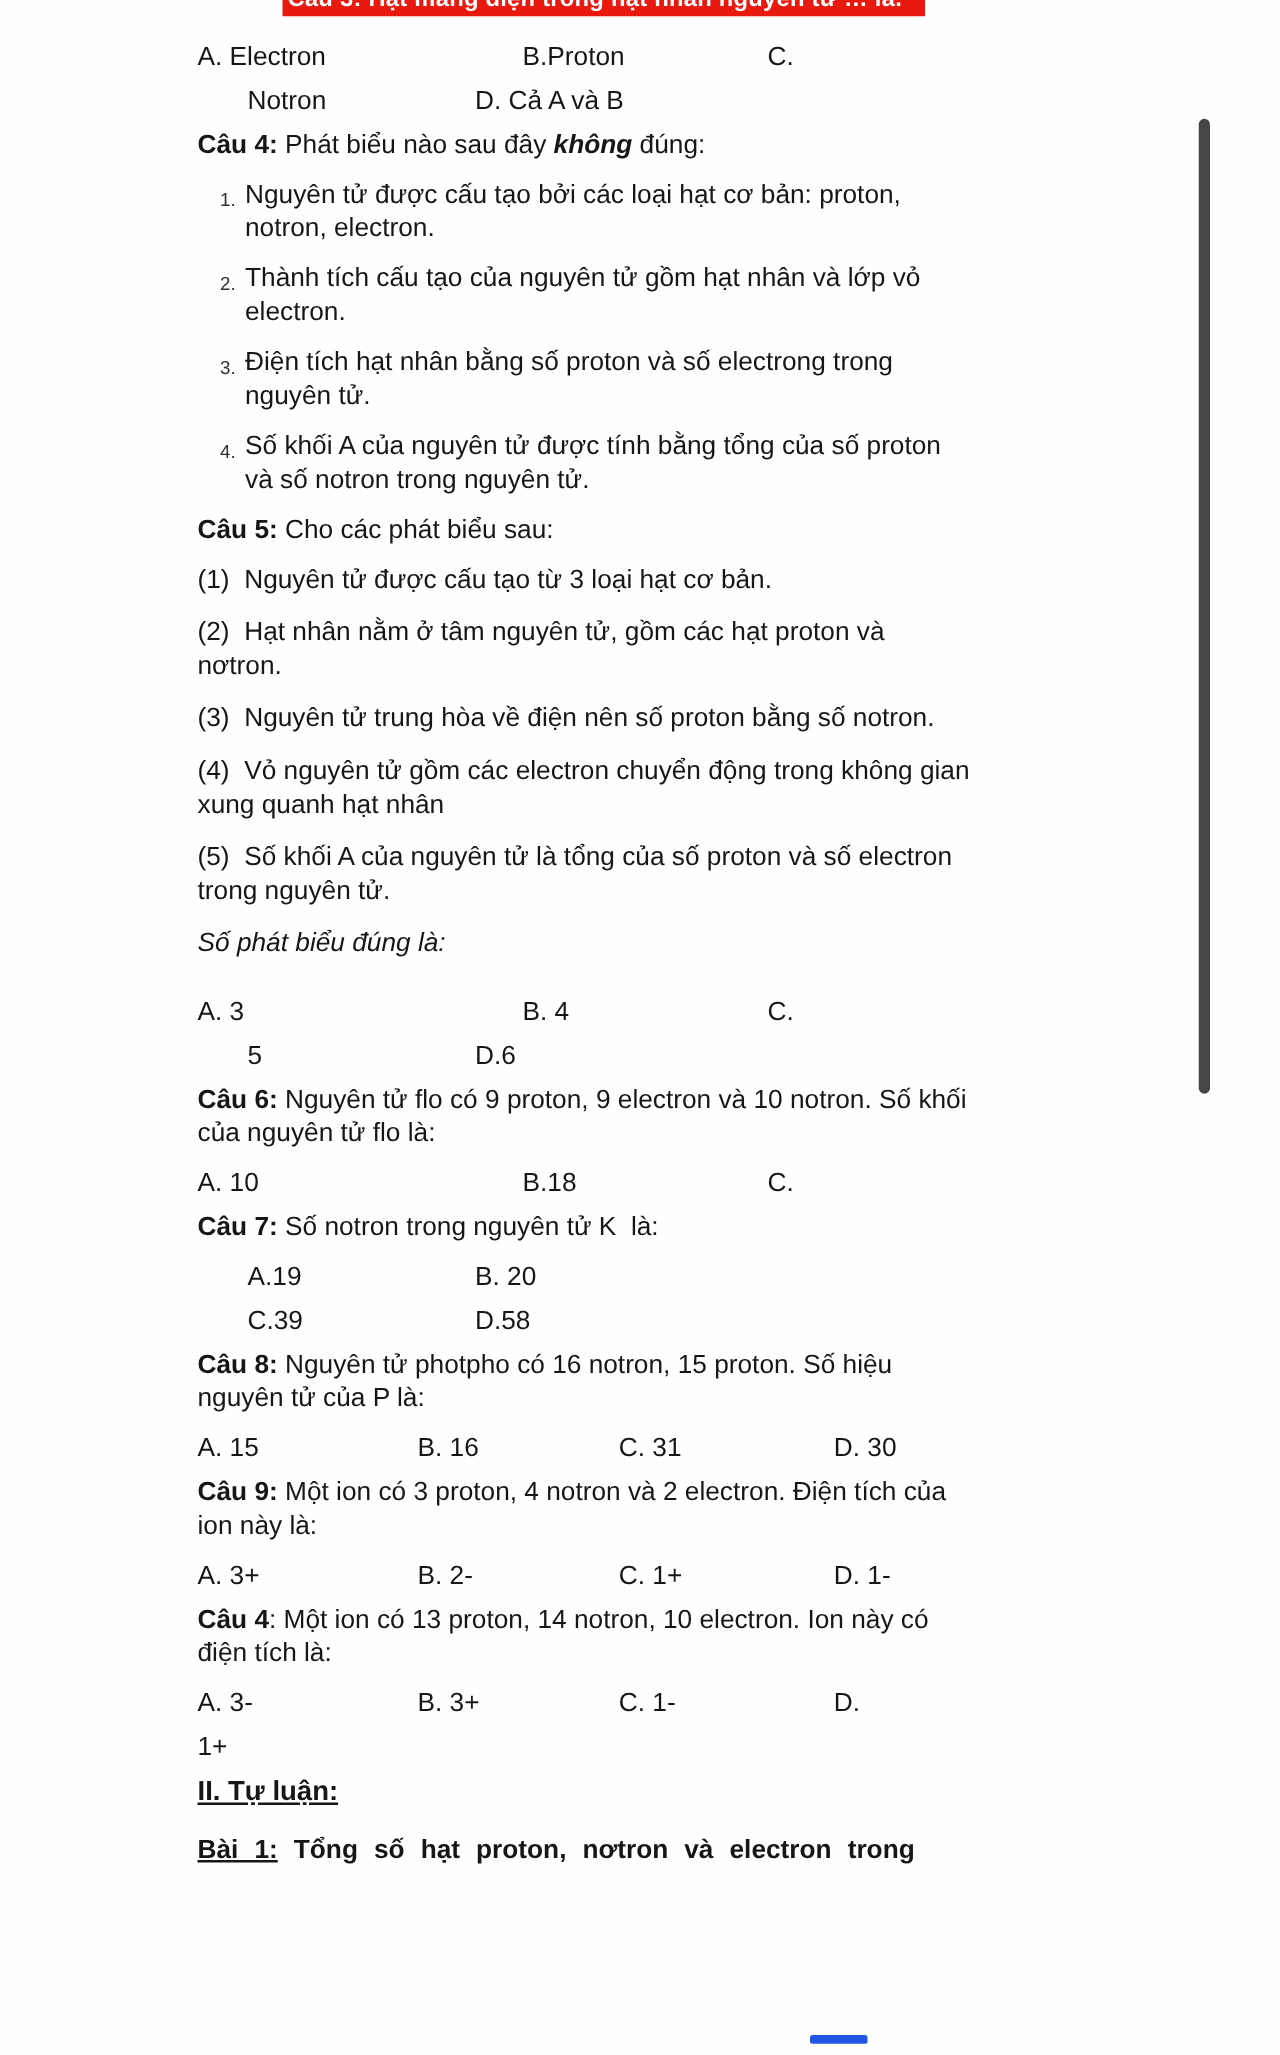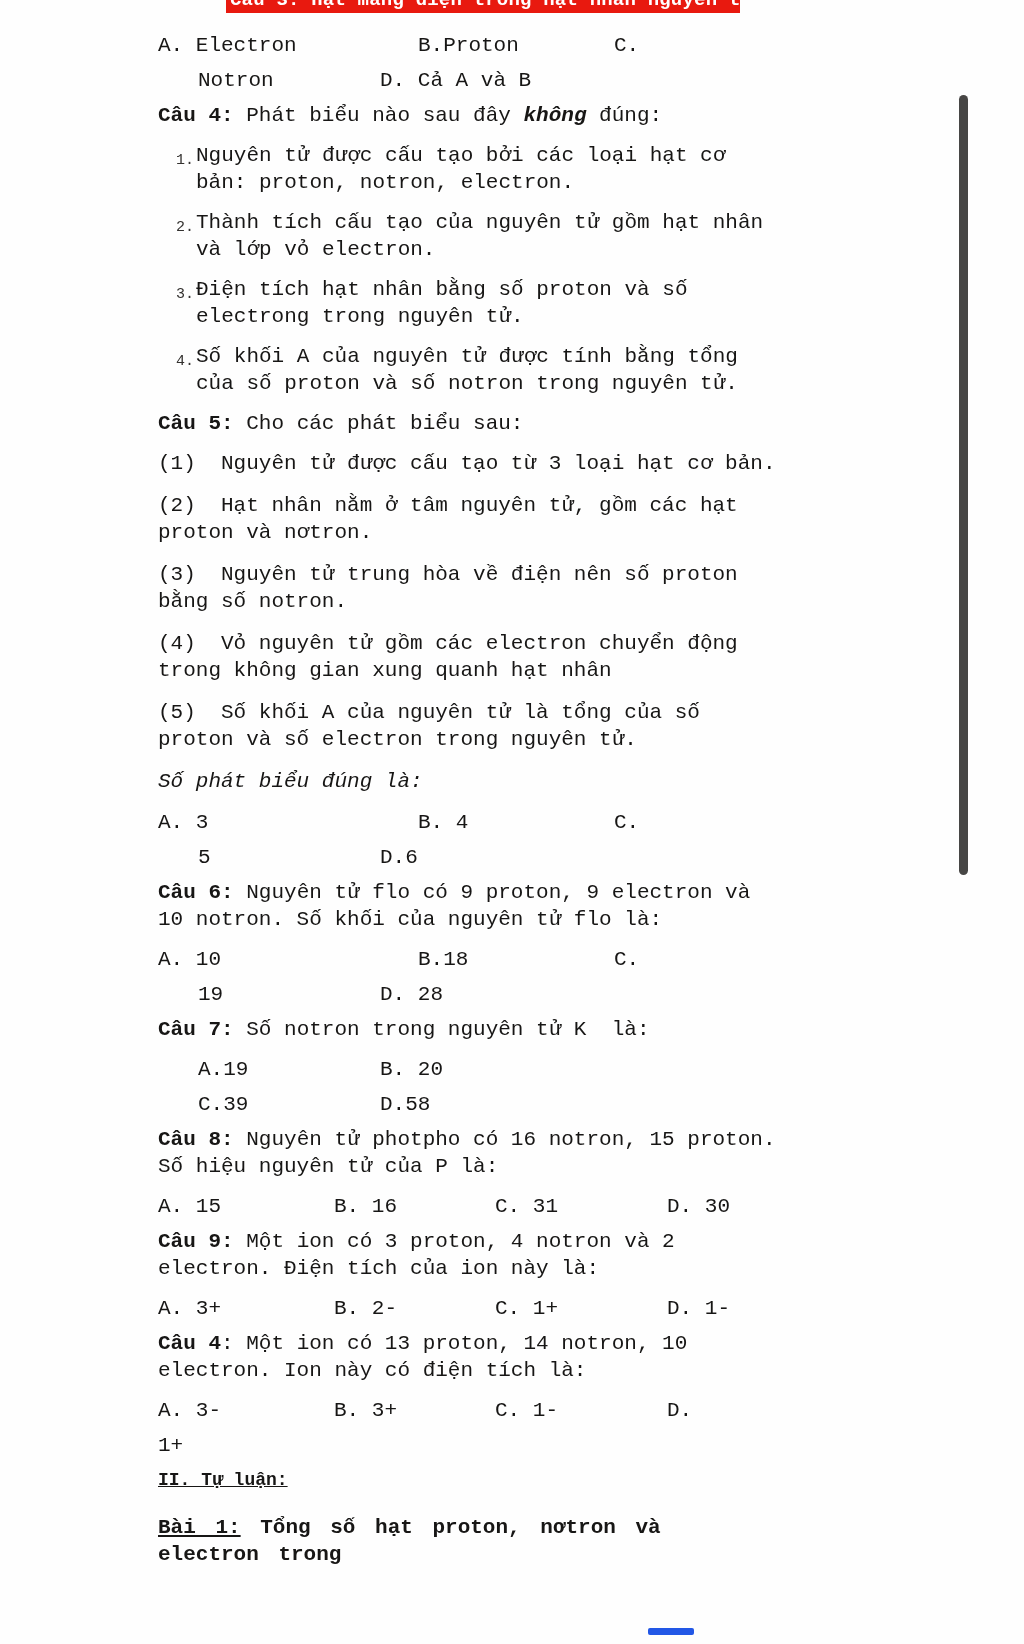--- a/index.html
+++ b/index.html
@@ -4,21 +4,21 @@
 <style>
   * { box-sizing: border-box; }
   html, body { margin: 0; padding: 0; background: #e4e4e4; }
   .page {
     position: relative;
     width: 1024px;
     height: 1644px;
     margin: 0 auto;
     background: #fefefe;
     overflow: hidden;
-    font-family: Liberation Mono, monospace;
+    font-family: Liberation Sans, sans-serif;
     color: #171615;
   }
   
   .banner {
     position: absolute;
     left: 226px; top: 0;
     width: 514px; height: 13px;
     background: #e8190f;
     overflow: hidden;
   }
@@ -35,22 +35,22 @@
   .content {
     position: absolute;
     left: 158px; top: 13px;
     width: 622px;
     padding-top: 19px;
     font-size: 21px;
     line-height: 27px;
   }
   .para { margin: 0 0 15px; white-space: pre-wrap; }
   .para.heading { margin: 2px 0 13px; }
-  .para.prompt { margin: 0 0 14px; }
-  .para.section { margin: 4px 0 10px; font-size: 18px; }
+  .para.prompt { margin: 0 0 28px; }
+  .para.section { margin: 4px 0 10px; font-size: 22px; }
   .para.justify { word-spacing: 7px; margin-top: 20px; }
   .b { font-weight: bold; }
   .i { font-style: italic; }
   .u { text-decoration: underline; }
 
   .options-row { display: flex; margin: 0 0 8px; }
   .option { flex: 0 0 auto; }
   .n2 .option:nth-child(1) { min-width: 182px; margin-left: 40px; }
   .n3 .option:nth-child(1) { min-width: 240px; }
   .n3 .option:nth-child(2) { min-width: 196px; margin-left: 20px; }
@@ -116,24 +116,20 @@
       <div class="options-row n2">
         <span class="option">5</span>
         <span class="option">D.6</span>
       </div>
       <p class="para heading"><span class="b">Câu 6: </span><span>Nguyên tử flo có 9 proton, 9 electron và 10 notron. Số khối của nguyên tử flo là:</span></p>
       <div class="options-row n3">
         <span class="option">A. 10</span>
         <span class="option">B.18</span>
         <span class="option">C.</span>
       </div>
-      <div class="options-row n2">
-        <span class="option">19</span>
-        <span class="option">D. 28</span>
-      </div>
       <p class="para heading"><span class="b">Câu 7: </span><span>Số notron trong nguyên tử K  là:</span></p>
       <div class="options-row n2">
         <span class="option">A.19</span>
         <span class="option">B. 20</span>
       </div>
       <div class="options-row n2">
         <span class="option">C.39</span>
         <span class="option">D.58</span>
       </div>
       <p class="para heading"><span class="b">Câu 8: </span><span>Nguyên tử photpho có 16 notron, 15 proton. Số hiệu nguyên tử của P là:</span></p>

